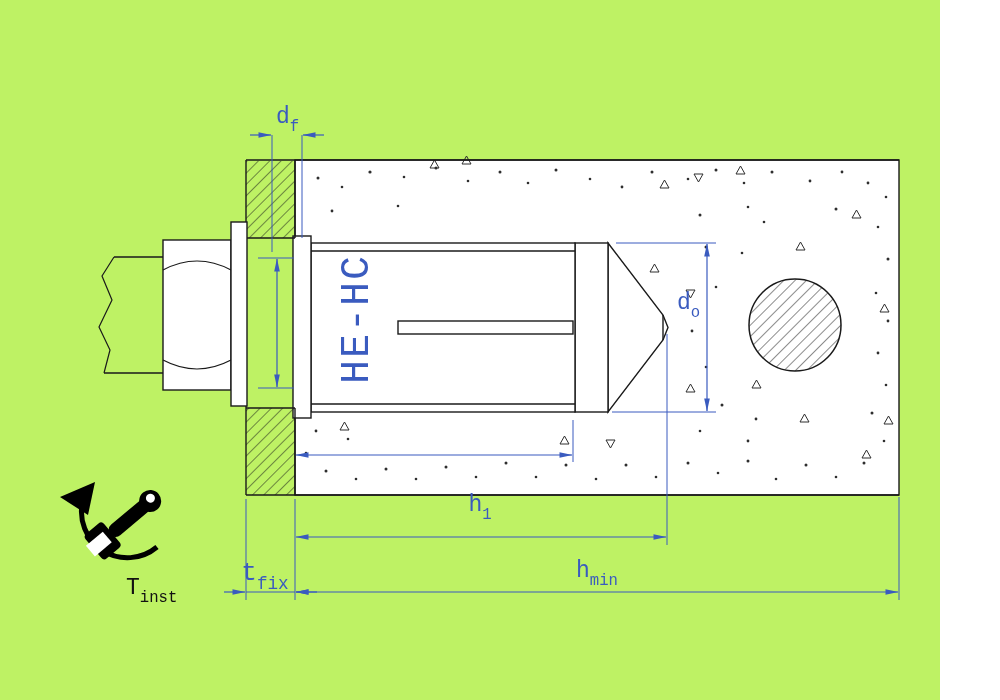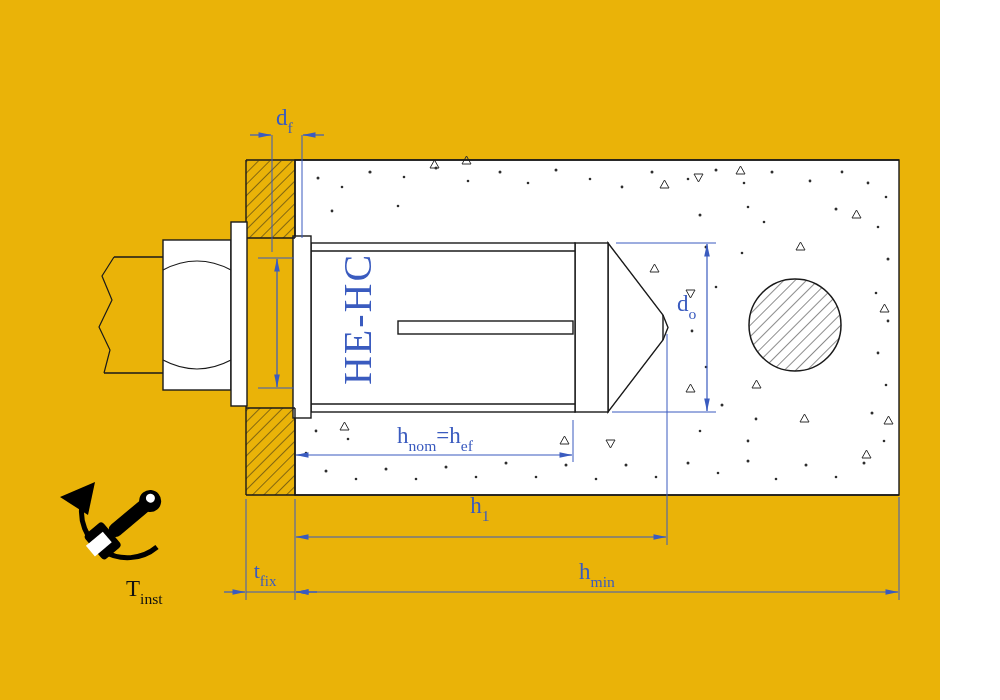--- a/index.html
+++ b/index.html
@@ -1,16 +1,16 @@
 <!DOCTYPE html>
 <html style="--dim-color: #3a5bbf; --line-color: #1a1a1a;"><head>
 <meta charset="utf-8">
 <style>
   html,body{margin:0;padding:0;background:#fff;}
-  #stage{position:relative;width:940px;height:700px;background:#eab308;font-family:Liberation Serif, serif;overflow:hidden;}
+  #stage{position:relative;width:940px;height:700px;background:#bef264;font-family:Liberation Mono, monospace;overflow:hidden;}
   #stage > svg{position:absolute;left:0;top:0;}
   .lbl{position:absolute;color:var(--dim-color,#3a5bbf);font-size:23px;line-height:1;white-space:nowrap;}
   .lbl sub{font-size:0.68em;position:relative;bottom:-0.18em;}
   .lbl.black{color:#111;margin-left:42px;}
   .center{text-align:center;}
   #product-label{position:absolute;left:258px;top:297px;width:200px;height:44px;color:var(--dim-color,#3a5bbf);
     font-size:40px;letter-spacing:2px;text-align:center;line-height:44px;transform:rotate(-90deg);}
   .dim-stroke{stroke:var(--dim-color,#3a5bbf);}
   .dim-fill{fill:var(--dim-color,#3a5bbf);}
   .blk{stroke:#1a1a1a;fill:none;}
@@ -198,33 +198,30 @@
 <div class="lbl" style="left:276px;top:106px;">
   <span>d</span><sub>f</sub>
 </div>
 
 <div class="lbl" style="left:677px;top:292px;">
   <span>d</span><sub>o</sub>
 </div>
 
 <div id="product-label">HE-HC</div>
 
-<div class="lbl center" style="left:355px;top:424px;width:160px;">
-  <span>h</span><sub>nom</sub><span>=h</span><sub>ef</sub>
-</div>
 
 <div class="lbl center" style="left:458px;top:494px;width:44px;">
   <span>h</span><sub>1</sub>
 </div>
 
 <div class="lbl center" style="left:552px;top:560px;width:90px;">
   <span>h</span><sub>min</sub>
 </div>
 
-<div class="lbl center" style="left:240px;top:560px;width:50px;font-size:22px;">
+<div class="lbl center" style="left:240px;top:560px;width:50px;font-size:26px;">
   <span>t</span><sub>fix</sub>
 </div>
 
 <div class="lbl black" style="left:84px;top:577px;">
   <span>T</span><sub>inst</sub>
 </div>
 
 </div>
 
 </body></html>

